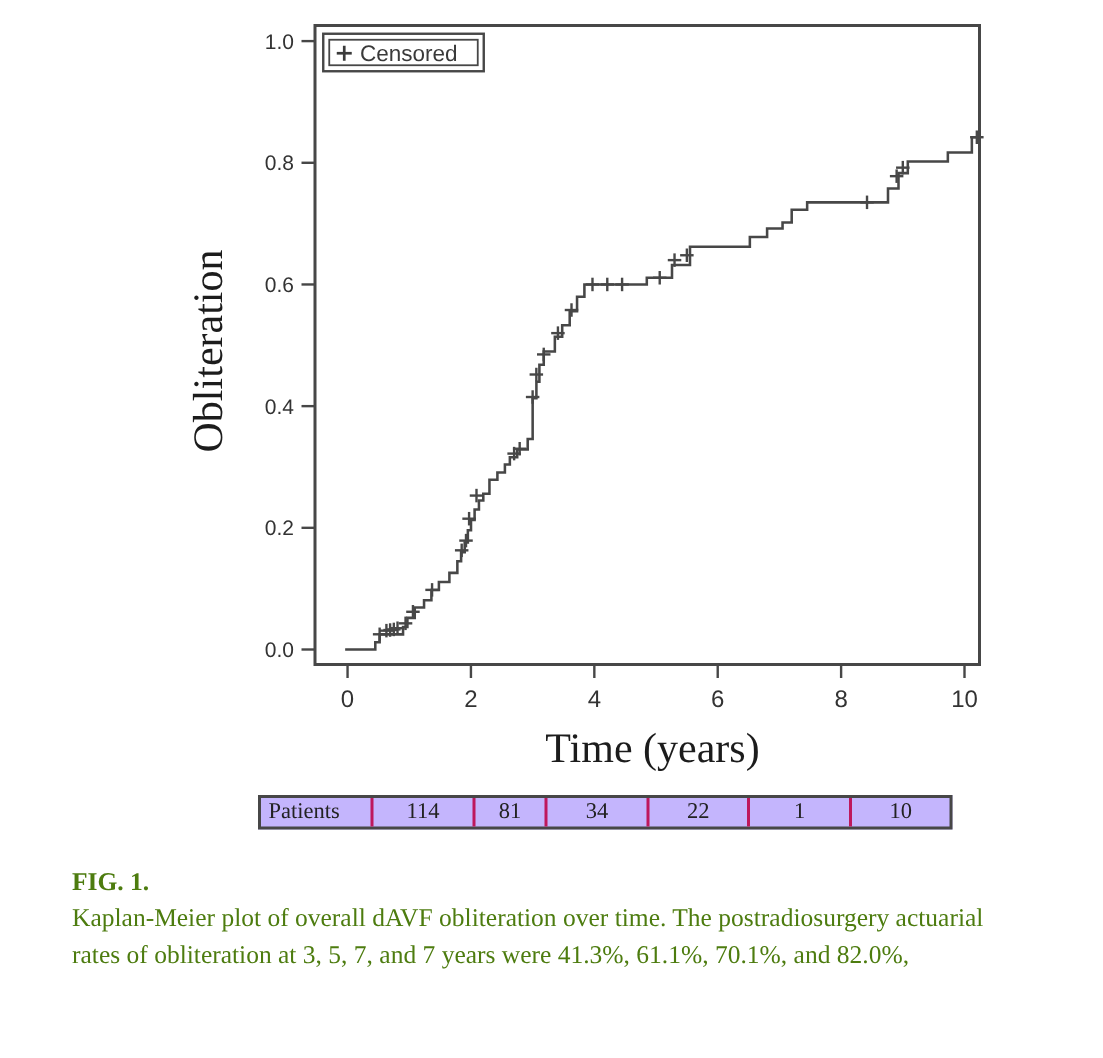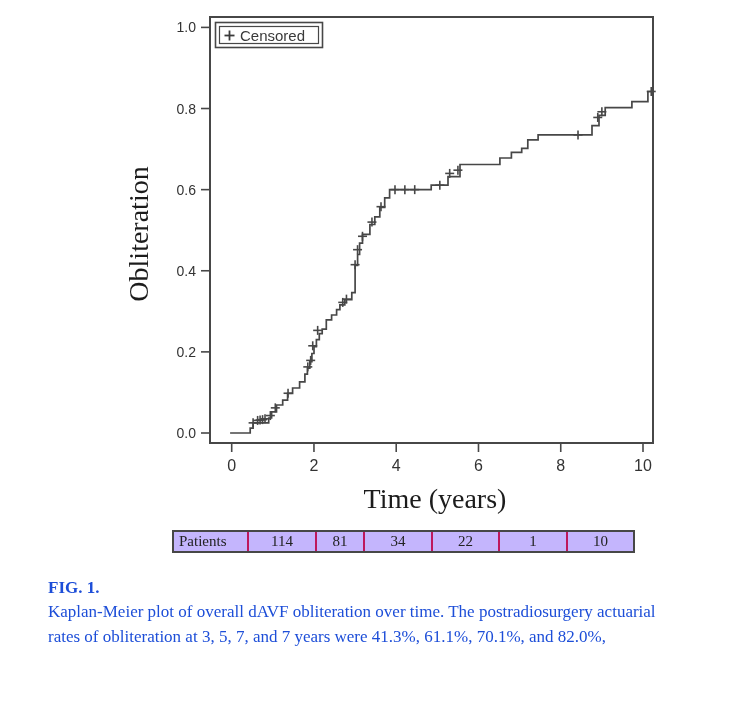--- a/index.html
+++ b/index.html
@@ -16,21 +16,21 @@
     box-sizing:border-box;height:100%;
     display:flex;align-items:center;justify-content:center;
     font-family:"Liberation Serif",serif;font-size:15px;color:#222;
     border-left:2px solid #be185d;
     overflow:hidden;white-space:nowrap;
   }
   .risk-cell:first-child{border-left:none;justify-content:flex-start;padding-left:5px;}
   
   #caption{
     position:absolute;left:48px;top:576px;width:652px;
-    font-family:"Liberation Serif",serif;color:#1d4ed8;
+    font-family:"Liberation Serif",serif;color:#4d7c0f;
   }
   #fig-label{font-weight:bold;font-size:17px;line-height:24px;}
   .caption-line{font-size:17px;line-height:24.5px;white-space:nowrap;}
 </style>
 </head>
 <body>
 
 <div id="figure">
 
   <svg id="km-svg" width="735" height="560" viewBox="0 0 735 560" xmlns="http://www.w3.org/2000/svg">

